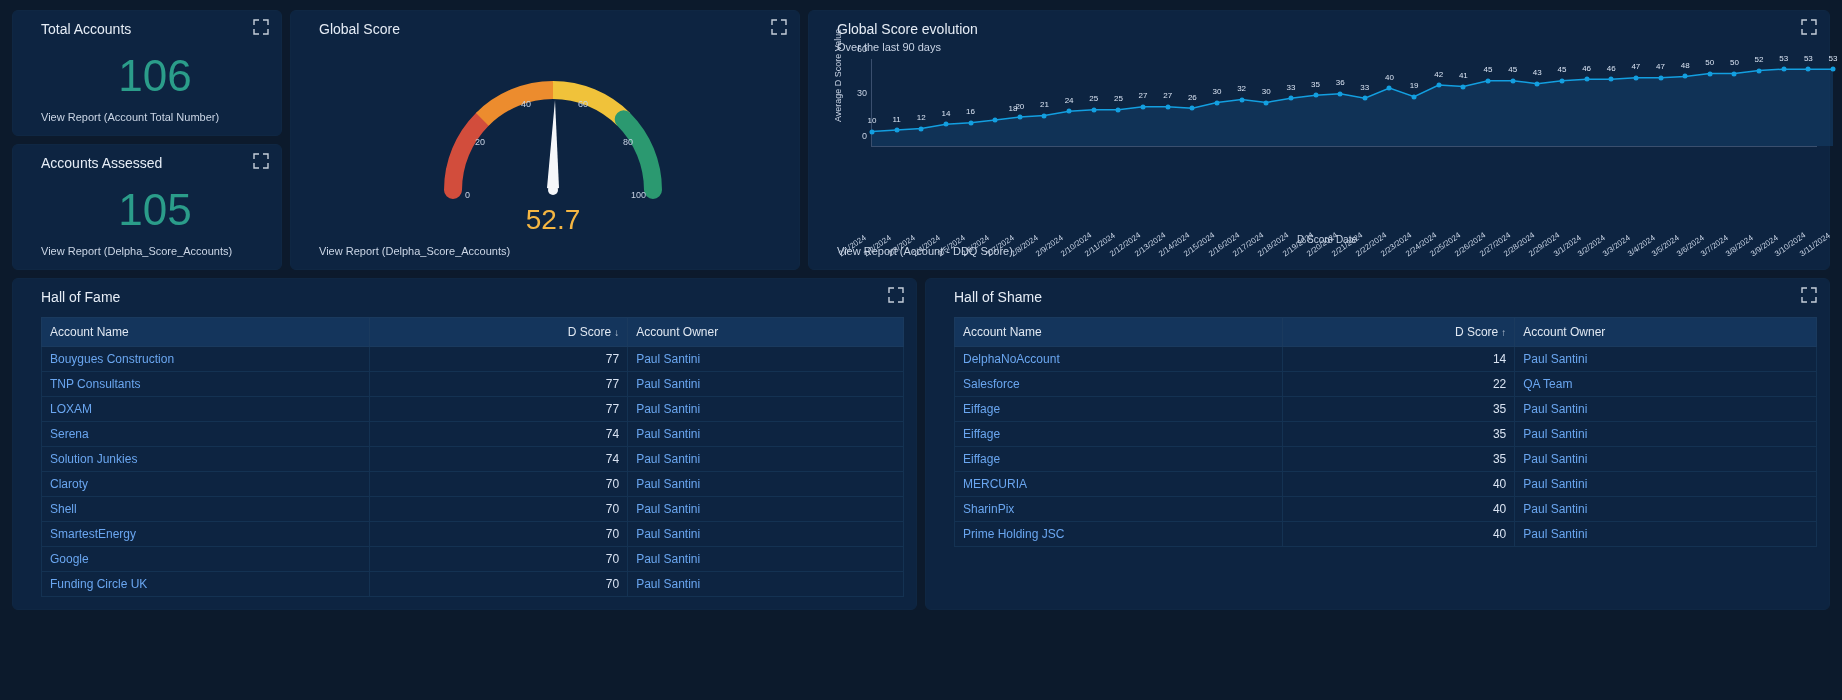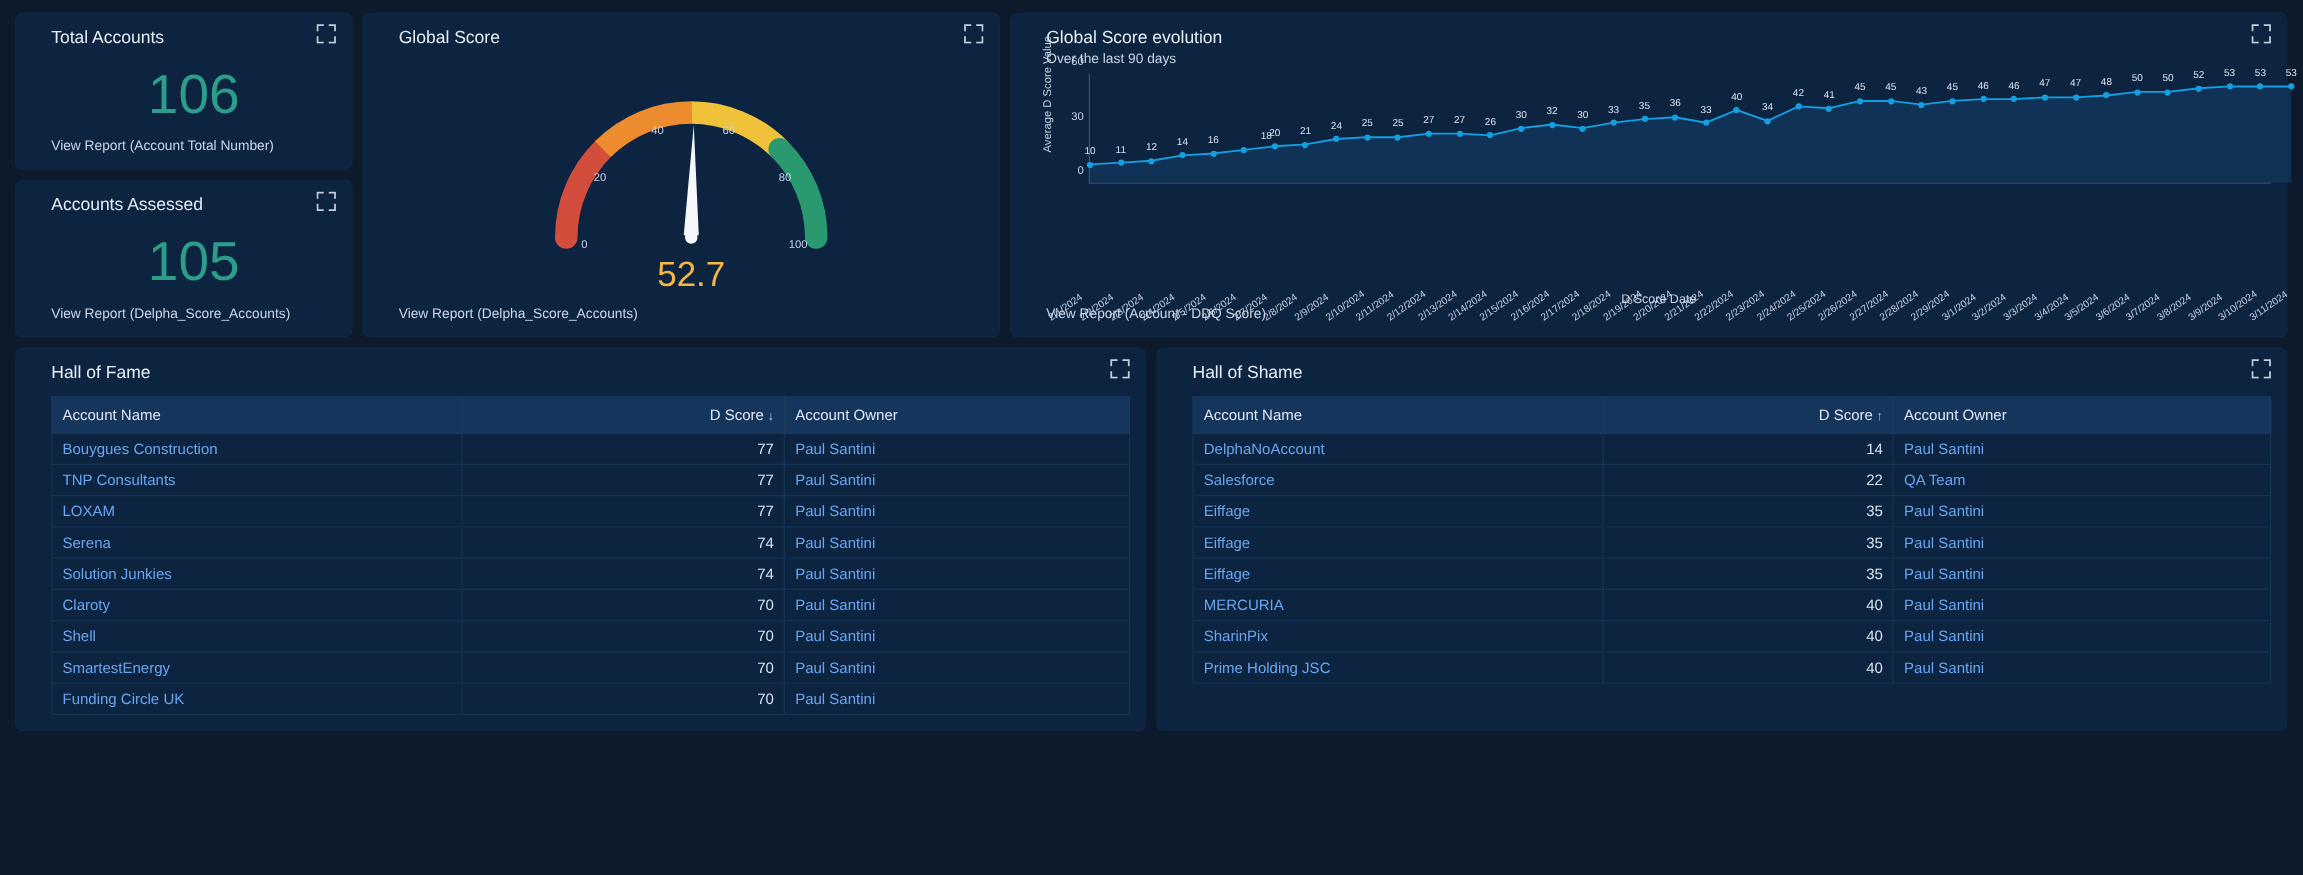--- a/index.html
+++ b/index.html
@@ -300,21 +300,21 @@
           <div class="ptlbl" style="left: 418.897px; bottom: 59%;">33</div>
           <div class="pt" style="left: 443.538px; bottom: 58.3333%;"></div>
           <div class="ptlbl" style="left: 443.538px; bottom: 62.3333%;">35</div>
           <div class="pt" style="left: 468.179px; bottom: 60%;"></div>
           <div class="ptlbl" style="left: 468.179px; bottom: 64%;">36</div>
           <div class="pt" style="left: 492.821px; bottom: 55%;"></div>
           <div class="ptlbl" style="left: 492.821px; bottom: 59%;">33</div>
           <div class="pt" style="left: 517.462px; bottom: 66.6667%;"></div>
           <div class="ptlbl" style="left: 517.462px; bottom: 70.6667%;">40</div>
           <div class="pt" style="left: 542.103px; bottom: 56.6667%;"></div>
-          <div class="ptlbl" style="left: 542.103px; bottom: 60.6667%;">34</div>
+          <div class="ptlbl" style="left: 542.103px; bottom: 60.6667%;">19</div>
           <div class="pt" style="left: 566.744px; bottom: 70%;"></div>
           <div class="ptlbl" style="left: 566.744px; bottom: 74%;">42</div>
           <div class="pt" style="left: 591.385px; bottom: 68.3333%;"></div>
           <div class="ptlbl" style="left: 591.385px; bottom: 72.3333%;">41</div>
           <div class="pt" style="left: 616.026px; bottom: 75%;"></div>
           <div class="ptlbl" style="left: 616.026px; bottom: 79%;">45</div>
           <div class="pt" style="left: 640.667px; bottom: 75%;"></div>
           <div class="ptlbl" style="left: 640.667px; bottom: 79%;">45</div>
           <div class="pt" style="left: 665.308px; bottom: 71.6667%;"></div>
           <div class="ptlbl" style="left: 665.308px; bottom: 75.6667%;">43</div>
@@ -441,20 +441,25 @@
               <td><a>Shell</a></td>
               <td class="num">70</td>
               <td><a>Paul Santini</a></td>
             </tr>
             <tr>
               <td><a>SmartestEnergy</a></td>
               <td class="num">70</td>
               <td><a>Paul Santini</a></td>
             </tr>
             <tr>
+              <td><a>Google</a></td>
+              <td class="num">70</td>
+              <td><a>Paul Santini</a></td>
+            </tr>
+            <tr>
               <td><a>Funding Circle UK</a></td>
               <td class="num">70</td>
               <td><a>Paul Santini</a></td>
             </tr>
           </tbody>
       </table>
     </div>
 
     <div class="card">
       <span class="expand-icon">

